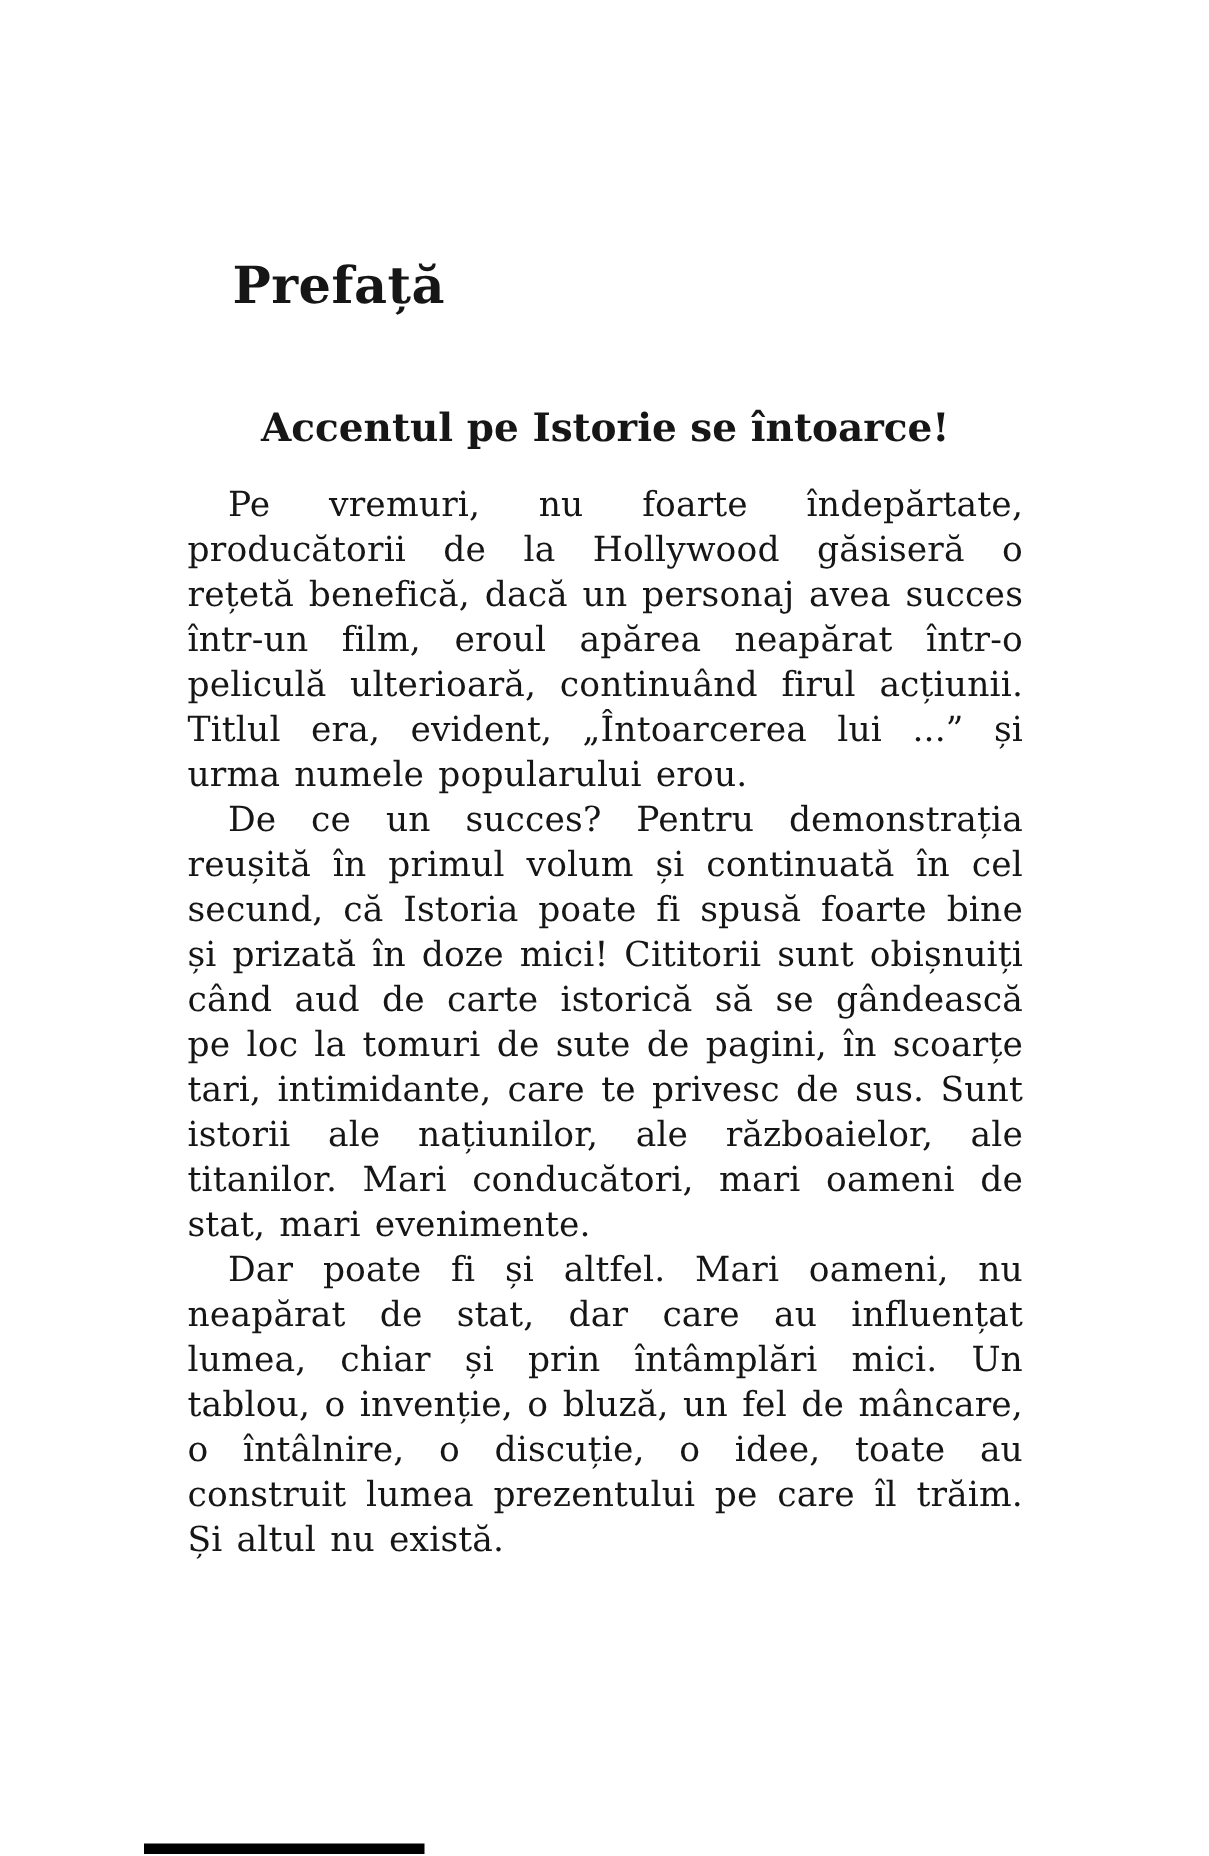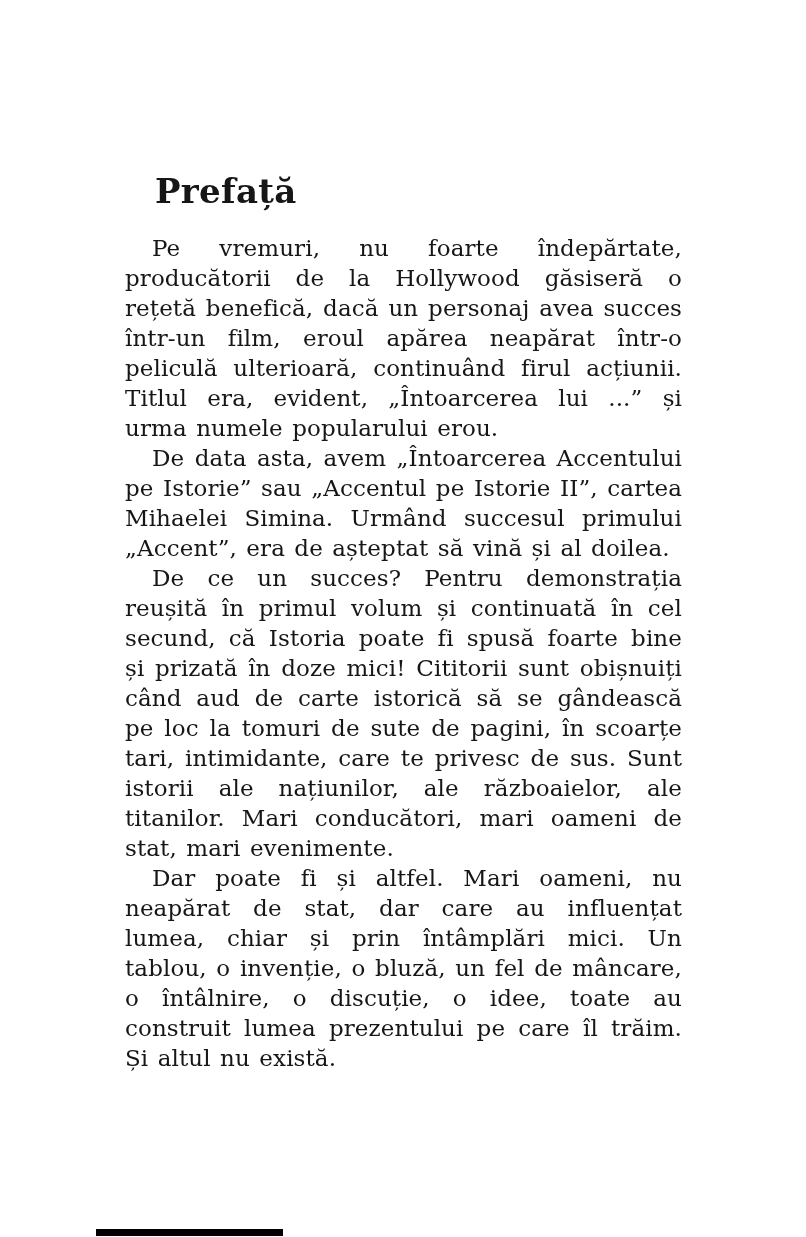--- a/index.html
+++ b/index.html
@@ -62,21 +62,21 @@
     height: 7px;
     background: #000000;
   }
 </style>
 </head>
 <body>
 
 <div class="page" style="background: rgb(255, 255, 255); color: rgb(22, 22, 22);">
   <div class="content">
     <h1 class="chapter-title">Prefață</h1>
+    <h2 class="section-title">Accentul pe Istorie se întoarce!</h2>
     <div class="body-text">
         <p>Pe vremuri, nu foarte îndepărtate, producătorii de la Hollywood găsiseră o rețetă benefică, dacă un personaj avea succes într-un film, eroul apărea neapărat într-o peliculă ulterioară, continuând firul acțiunii. Titlul era, evident, „Întoarcerea lui ...” și urma numele popularului erou.</p>
-        <p>De data asta, avem „Întoarcerea Accentului pe Istorie” sau „Accentul pe Istorie II”, cartea Mihaelei Simina. Urmând succesul primului „Accent”, era de așteptat să vină și al doilea.</p>
         <p>De ce un succes? Pentru demonstrația reușită în primul volum și continuată în cel secund, că Istoria poate fi spusă foarte bine și prizată în doze mici! Cititorii sunt obișnuiți când aud de carte istorică să se gândească pe loc la tomuri de sute de pagini, în scoarțe tari, intimidante, care te privesc de sus. Sunt istorii ale națiunilor, ale războaielor, ale titanilor. Mari conducători, mari oameni de stat, mari evenimente.</p>
         <p>Dar poate fi și altfel. Mari oameni, nu neapărat de stat, dar care au influențat lumea, chiar și prin întâmplări mici. Un tablou, o invenție, o bluză, un fel de mâncare, o întâlnire, o discuție, o idee, toate au construit lumea prezentului pe care îl trăim. Și altul nu există.</p>
       </div>
   </div>
   <div class="progress-bar" style="background: rgb(0, 0, 0);"></div>
 </div>
 
 </body></html>

